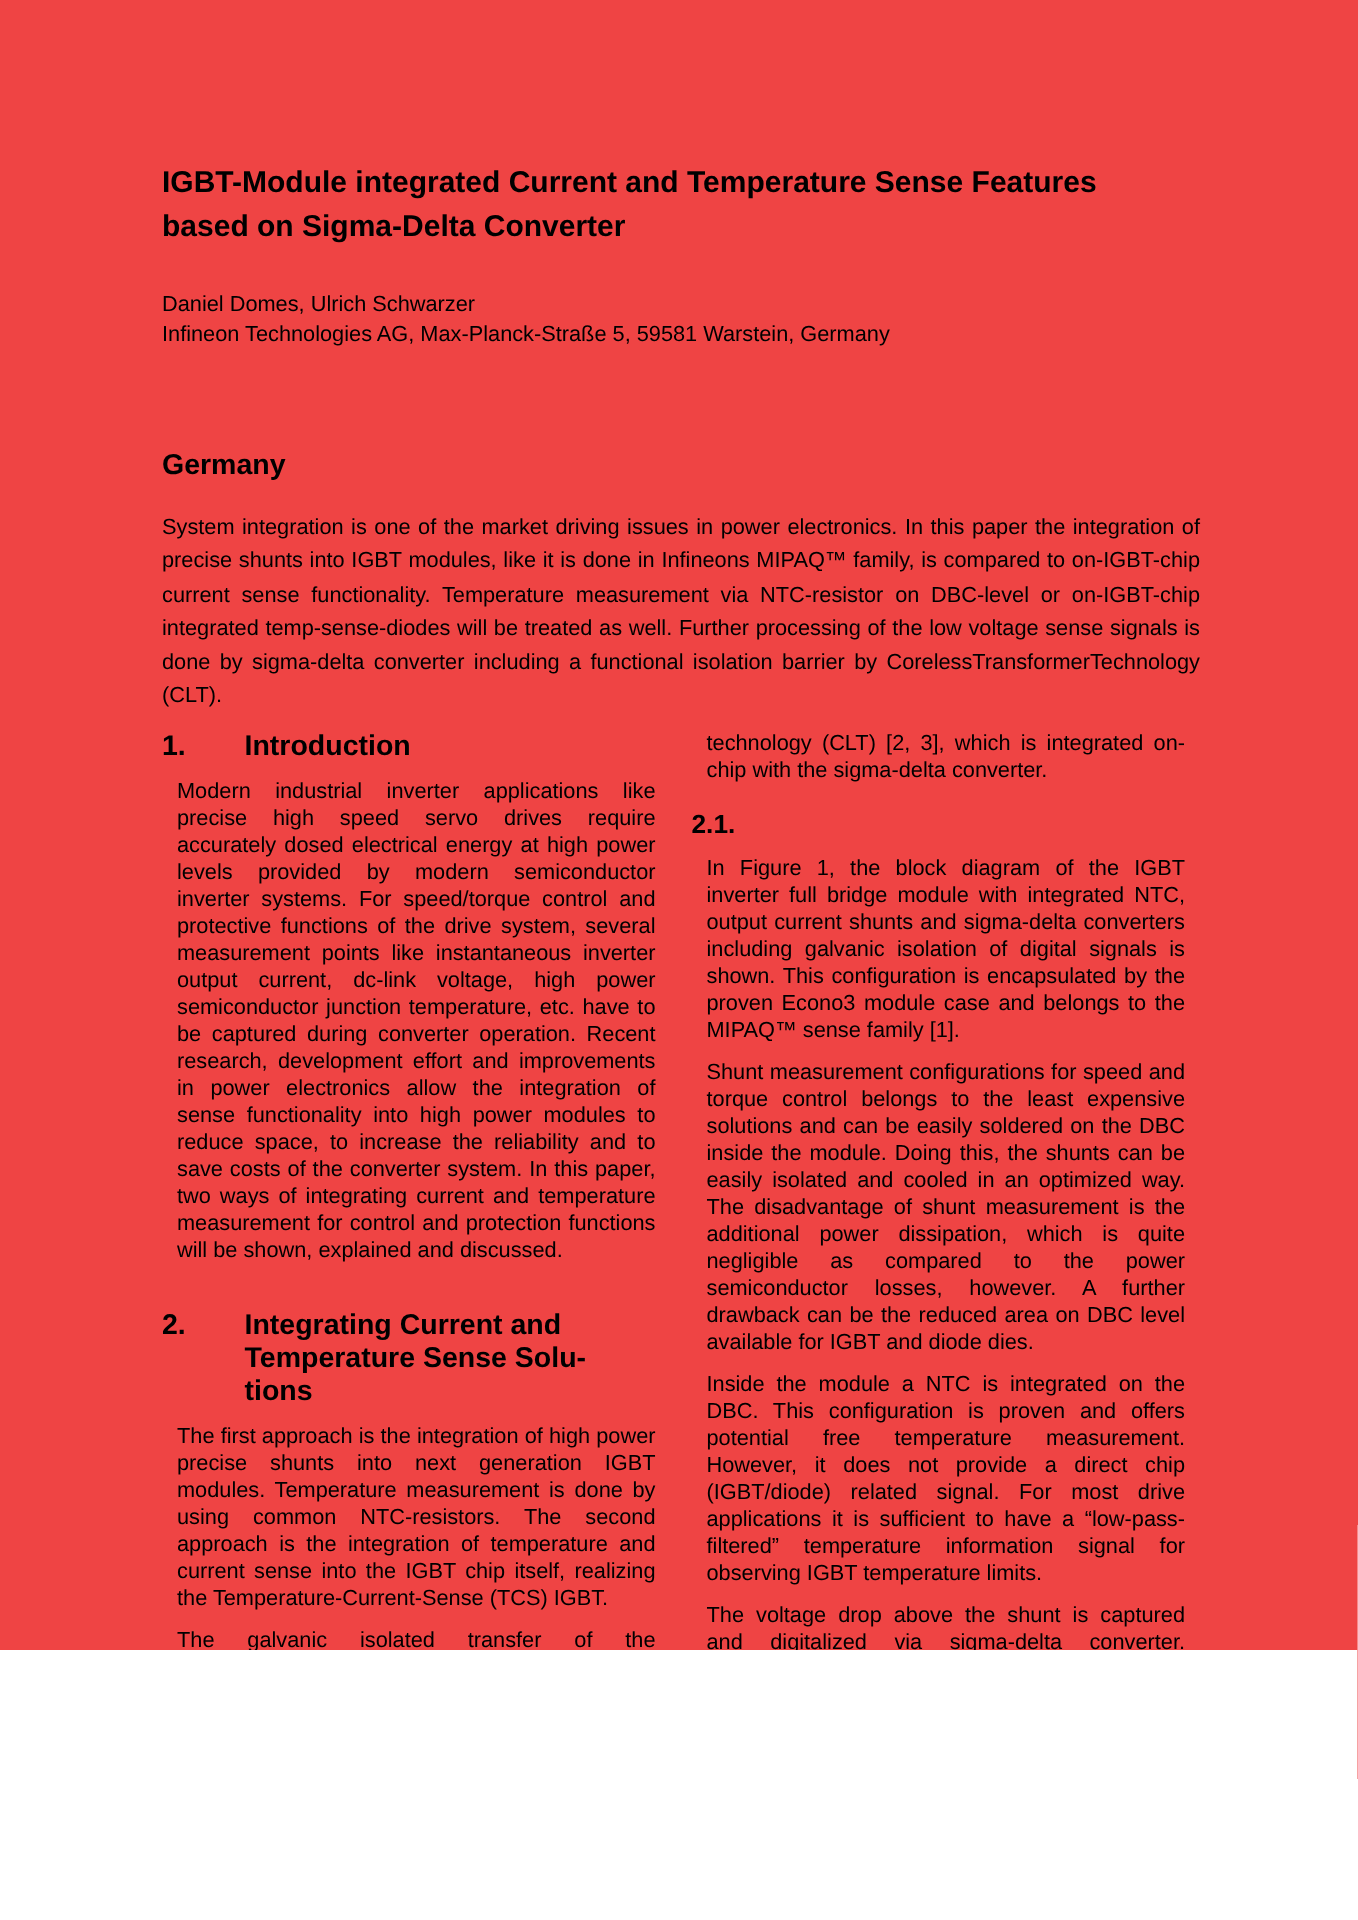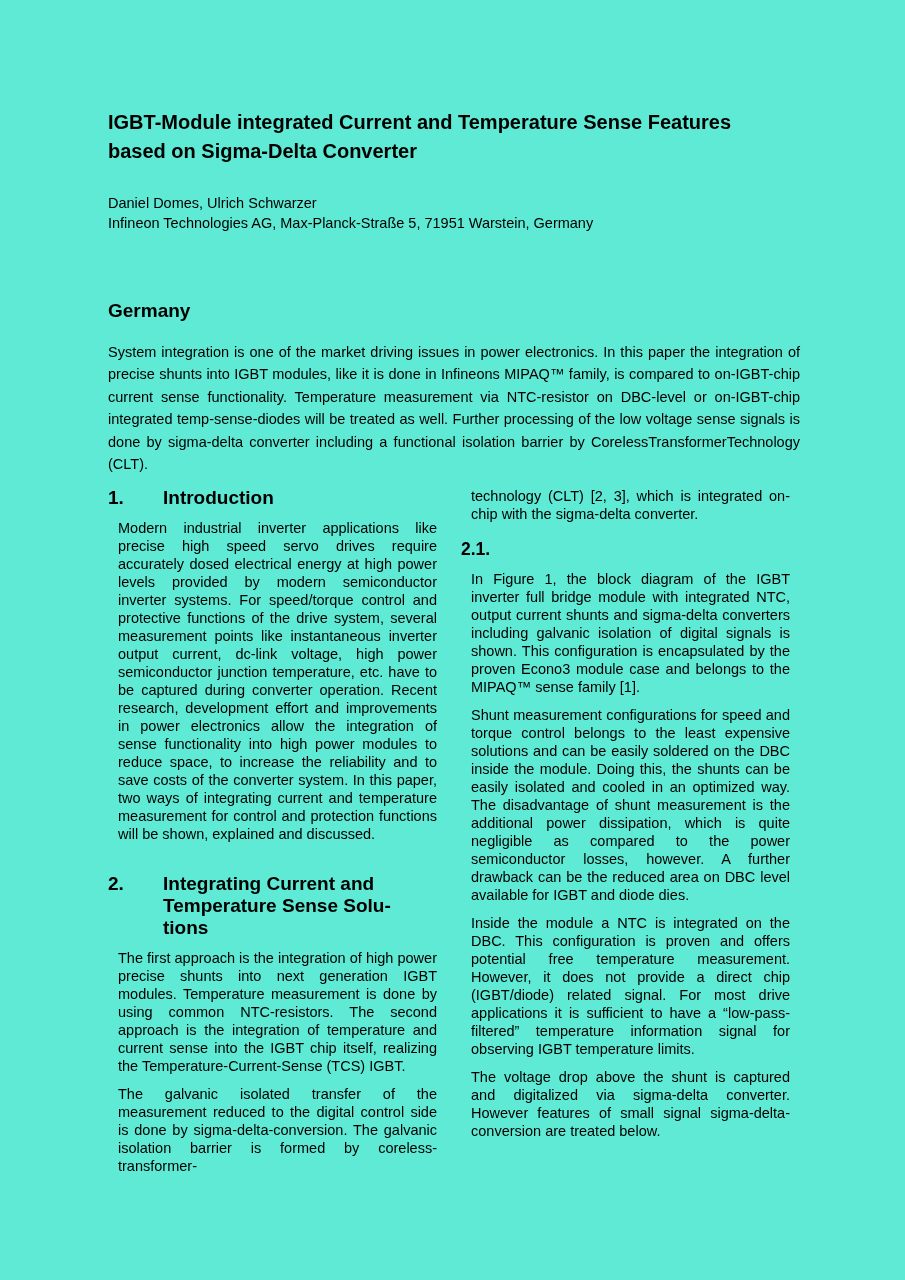--- a/index.html
+++ b/index.html
@@ -7,22 +7,22 @@
   body {
     width: 905px;
     height: 1280px;
     background: #ffffff;
     font-family: "Liberation Sans", sans-serif;
     color: #000000;
   }
   .page {
     position: relative;
     width: 905px;
-    height: 1280px;
-    background: #5eead4;
+    height: 1100px;
+    background: #ef4444;
     overflow: hidden;
   }
   .content {
     position: absolute;
     left: 108px;
     top: 108px;
     width: 692px;
   }
   .title {
     margin: 0;
@@ -104,21 +104,21 @@
 <body>
 
 <div class="page">
   <div class="content">
 
     <h1 class="title">IGBT-Module integrated Current and Temperature Sense Features
 based on Sigma-Delta Converter</h1>
 
     <div class="authors">Daniel Domes, Ulrich Schwarzer</div>
 
-    <div class="affiliation">Infineon Technologies AG, Max-Planck-Straße 5, 71951 Warstein, Germany</div>
+    <div class="affiliation">Infineon Technologies AG, Max-Planck-Straße 5, 59581 Warstein, Germany</div>
 
     <h2 class="abstract-heading">Germany</h2>
 
     <p class="abstract-body">System integration is one of the market driving issues in power electronics. In this paper the integration of precise shunts into IGBT modules, like it is done in Infineons MIPAQ™ family, is compared to on-IGBT-chip current sense functionality. Temperature measurement via NTC-resistor on DBC-level or on-IGBT-chip integrated temp-sense-diodes will be treated as well. Further processing of the low voltage sense signals is done by sigma-delta converter including a functional isolation barrier by CorelessTransformerTechnology (CLT).</p>
 
     <div class="cols">
 
       <div class="col">
 
         <div class="sec-heading">

